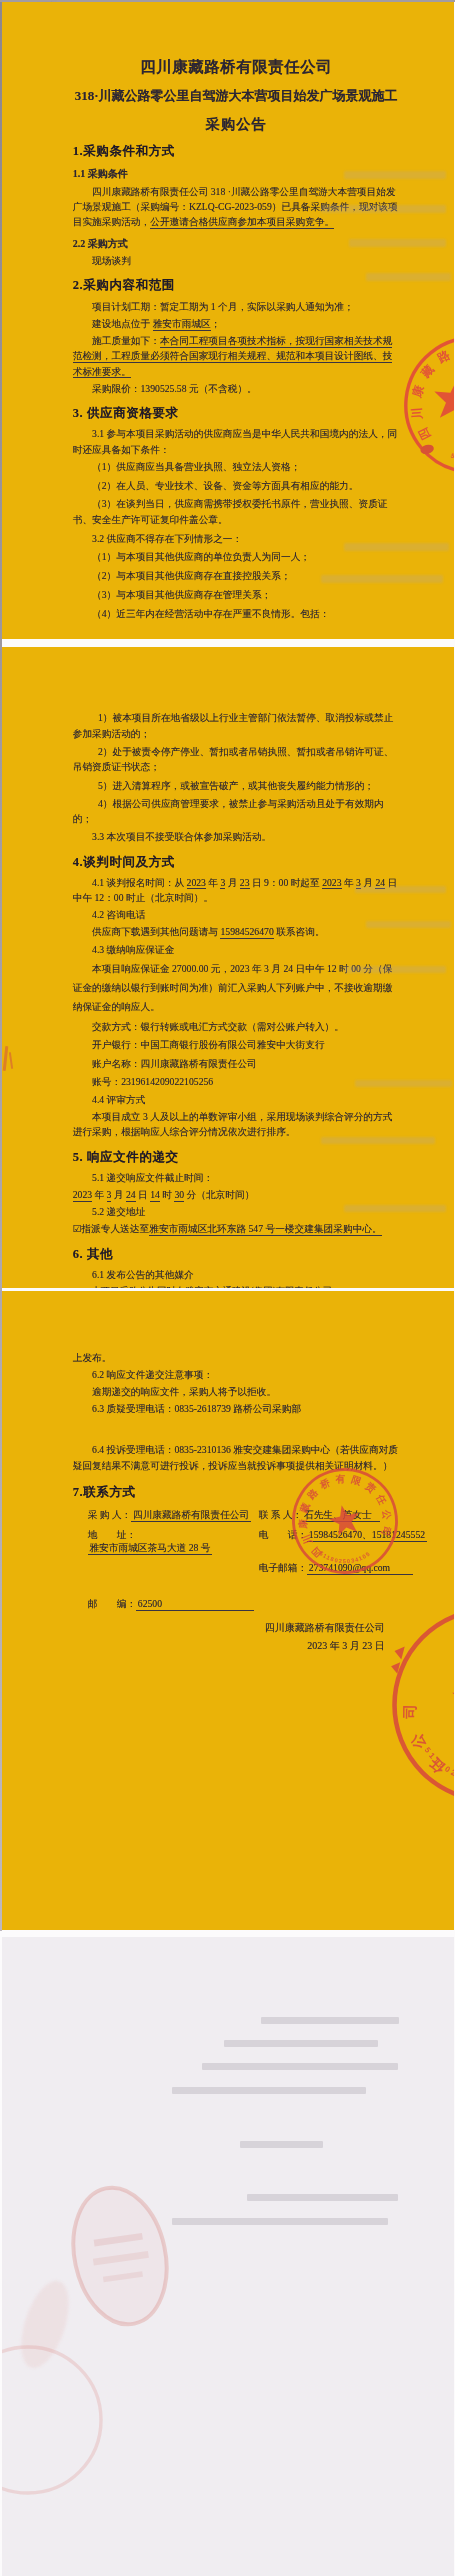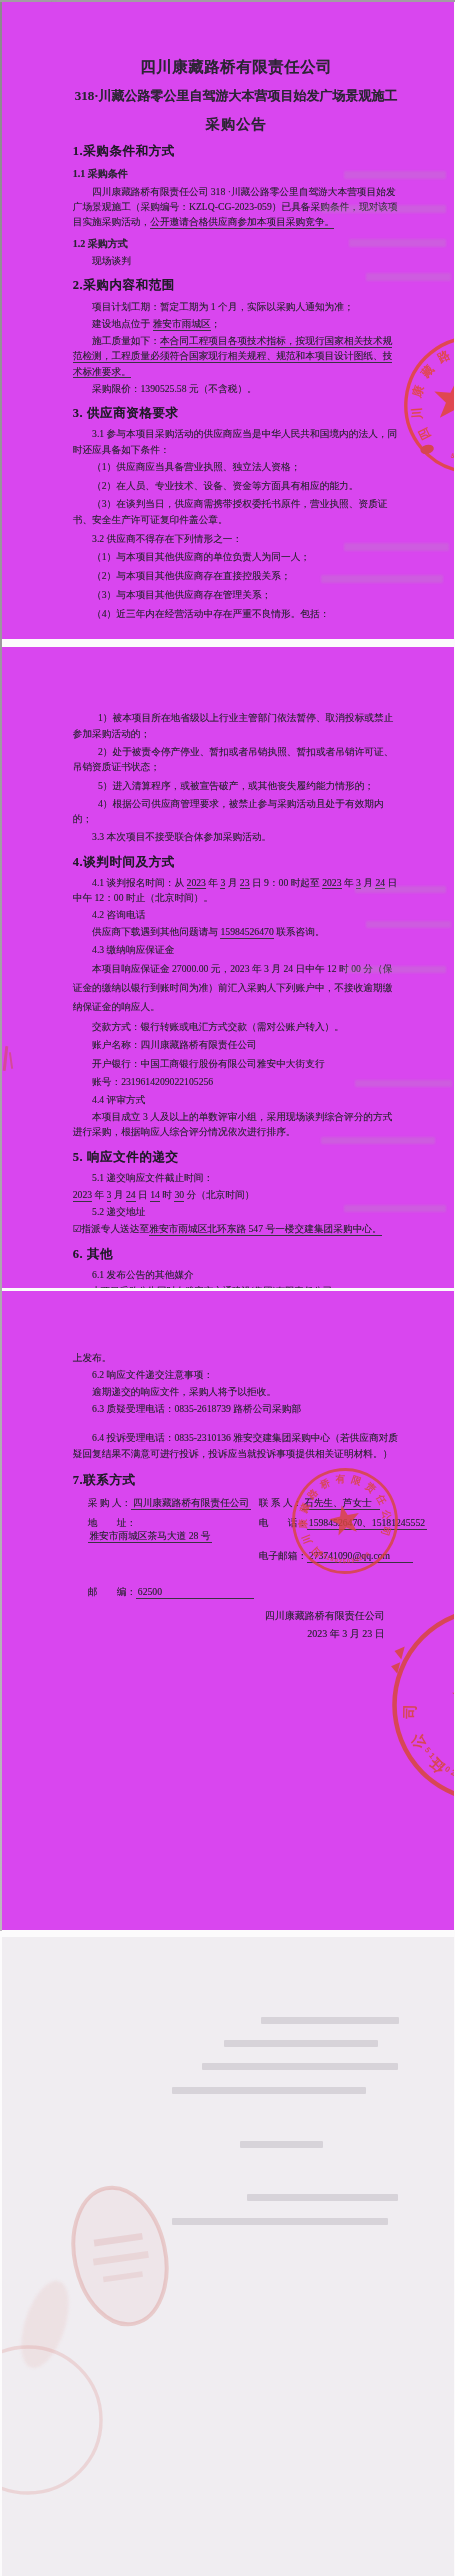--- a/index.html
+++ b/index.html
@@ -6,42 +6,42 @@
   body{
     width:456px;height:2576px;position:relative;overflow:hidden;
     background:#fcfbfc;
     font-family:"Liberation Serif","DejaVu Serif",serif;
     color:#2b2533;
   }
   .topstrip{position:absolute;top:0;left:0;width:456px;height:1.7px;background:#a29ca3;}
   .leftedge{position:absolute;top:1.7px;left:0;width:1.7px;height:1929px;background:linear-gradient(#8d878e,#beb8bf);}
   .seam{position:absolute;left:50px;top:1.1px;width:1.1px;height:17px;background:rgba(150,143,152,.45);transform:rotate(7deg);}
   .fold{position:absolute;left:17px;top:2.3px;width:40px;height:1.1px;background:rgba(160,153,162,.5);transform:rotate(-4deg);}
-  .page{position:absolute;left:1.7px;width:452px;background:#d946ef;overflow:hidden;}
+  .page{position:absolute;left:1.7px;width:452px;background:#eab308;overflow:hidden;}
   #p1{top:2.3px;height:637px;}
   #p2{top:647px;height:641px;}
   #p3{top:1291px;height:639px;}
   #p4{top:1937px;height:639px;background:#f0edf1;}
   .doc-body{padding:0 54px 0 71px;text-shadow:0 0 0.2px rgba(40,30,45,.45);}
   #p1 .doc-body{padding-top:55px;}
   #p2 .doc-body{padding-top:52px;}
   #p3 .doc-body{padding-top:59px;}
   .t1{font-size:15.4px;font-weight:bold;text-align:center;letter-spacing:0.6px;}
   .t2{font-size:13px;font-weight:bold;text-align:center;margin-top:9px;}
   .t3{font-size:14.2px;font-weight:bold;text-align:center;margin-top:10.2px;letter-spacing:1.1px;}
   .h1{font-size:12.5px;font-weight:bold;margin:9px 0 4px;letter-spacing:0.6px;color:#201a28;}
   .h2{font-size:10px;font-weight:bold;margin:6.8px 0 2.3px;}
   .p{font-size:9.7px;line-height:15.4px;margin:0 0 1.7px;text-indent:2em;}
   .ni{text-indent:0;}
   .i25{text-indent:2.6em;}
   .wide{line-height:19.4px;margin-bottom:2.3px;}
   .lh30{line-height:16.5px;}
   .item{margin-bottom:3.4px;}
   .item2{margin-bottom:2.8px;}
-  .mb14{margin-bottom:13px;}
+  .mb14{margin-bottom:25px;}
   .mt8{margin-top:4.6px;}
   .fit{font-size:9.4px;}
   .u{border-bottom:0.6px solid #3a3442;padding-bottom:0.6px;}
   .contact{margin:8px -35px 0 15px;font-size:9.7px;}
   .c-row{display:flex;margin-bottom:7.4px;align-items:flex-start;}
   .c-left{width:171px;flex:none;}
   .c-right{flex:1;}
   .c-val{border-bottom:0.6px solid #3a3442;padding:0 1.7px 0.6px;display:inline-block;line-height:11.4px;}
   .sign{text-align:right;padding-right:15px;margin-top:6.8px;font-size:10px;line-height:17.7px;}
   .ghost{position:absolute;background:rgba(172,164,174,.24);filter:blur(0.9px);border-radius:1.1px;}
@@ -74,21 +74,21 @@
   <div class="ghost" style="left:364px;top:271px;width:85px;height:7.4px;"></div>
   <div class="ghost" style="left:342px;top:541px;width:105px;height:7.4px;"></div>
   <div class="ghost" style="left:319px;top:573px;width:122px;height:7.4px;"></div>
   <div class="doc-body" id="body1">
       <div class="t1">四川康藏路桥有限责任公司</div>
       <div class="t2">318·川藏公路零公里自驾游大本营项目始发广场景观施工</div>
       <div class="t3">采购公告</div>
       <div class="h1">1.采购条件和方式</div>
       <div class="h2">1.1 采购条件</div>
       <div class="p "><span>四川康藏路桥有限责任公司 318 ·川藏公路零公里自驾游大本营项目始发广场景观施工（采购编号：KZLQ-CG-2023-059）已具备采购条件，现对该项目实施采购活动，</span><span class="u">公开邀请合格供应商参加本项目采购竞争。</span></div>
-      <div class="h2">1.2 采购方式</div>
+      <div class="h2">2.2 采购方式</div>
       <div class="p "><span>现场谈判</span></div>
       <div class="h1">2.采购内容和范围</div>
       <div class="p mt8"><span>项目计划工期：暂定工期为 1 个月，实际以采购人通知为准；</span></div>
       <div class="p "><span>建设地点位于 </span><span class="u">雅安市雨城区</span><span>；</span></div>
       <div class="p "><span>施工质量如下：</span><span class="u">本合同工程项目各项技术指标，按现行国家相关技术规范检测，工程质量必须符合国家现行相关规程、规范和本项目设计图纸、技术标准要求。</span></div>
       <div class="p "><span>采购限价：1390525.58 元（不含税）。</span></div>
       <div class="h1">3. 供应商资格要求</div>
       <div class="p "><span>3.1 参与本项目采购活动的供应商应当是中华人民共和国境内的法人，同时还应具备如下条件：</span></div>
       <div class="p item"><span>（1）供应商应当具备营业执照、独立法人资格；</span></div>
       <div class="p item"><span>（2）在人员、专业技术、设备、资金等方面具有相应的能力。</span></div>
@@ -135,22 +135,22 @@
       <div class="p i25 item2"><span>5）进入清算程序，或被宣告破产，或其他丧失履约能力情形的；</span></div>
       <div class="p i25 item2"><span>4）根据公司供应商管理要求，被禁止参与采购活动且处于有效期内的；</span></div>
       <div class="p item2"><span>3.3 本次项目不接受联合体参加采购活动。</span></div>
       <div class="h1">4.谈判时间及方式</div>
       <div class="p "><span>4.1 谈判报名时间：从 </span><span class="u">2023</span><span> 年 </span><span class="u">3</span><span> 月 </span><span class="u">23</span><span> 日 9：00 时起至 </span><span class="u">2023</span><span> 年 </span><span class="u">3</span><span> 月 </span><span class="u">24</span><span> 日中午 12：00 时止（北京时间）。</span></div>
       <div class="p "><span>4.2 咨询电话</span></div>
       <div class="p "><span>供应商下载遇到其他问题请与 </span><span class="u">15984526470</span><span> 联系咨询。</span></div>
       <div class="p "><span>4.3 缴纳响应保证金</span></div>
       <div class="p wide"><span>本项目响应保证金 27000.00 元，2023 年 3 月 24 日中午 12 时 00 分（保证金的缴纳以银行到账时间为准）前汇入采购人下列账户中，不接收逾期缴纳保证金的响应人。</span></div>
       <div class="p item2"><span>交款方式：银行转账或电汇方式交款（需对公账户转入）。</span></div>
+      <div class="p item2"><span>开户银行：中国工商银行股份有限公司雅安中大街支行</span></div>
       <div class="p item2"><span>账户名称：四川康藏路桥有限责任公司</span></div>
-      <div class="p item2"><span>开户银行：中国工商银行股份有限公司雅安中大街支行</span></div>
       <div class="p item2"><span>账号：2319614209022105256</span></div>
       <div class="p "><span>4.4 评审方式</span></div>
       <div class="p "><span>本项目成立 3 人及以上的单数评审小组，采用现场谈判综合评分的方式进行采购，根据响应人综合评分情况依次进行排序。</span></div>
       <div class="h1">5. 响应文件的递交</div>
       <div class="p "><span>5.1 递交响应文件截止时间：</span></div>
       <div class="p ni"><span class="u">2023</span><span> 年 </span><span class="u">3</span><span> 月 </span><span class="u">24</span><span> 日 </span><span class="u">14</span><span> 时 </span><span class="u">30</span><span> 分（北京时间）</span></div>
       <div class="p "><span>5.2 递交地址</span></div>
       <div class="p ni"><span>☑指派专人送达至</span><span class="u">雅安市雨城区北环东路 547 号一楼交建集团采购中心。</span></div>
       <div class="h1">6. 其他</div>
       <div class="p "><span>6.1 发布公告的其他媒介</span></div>

